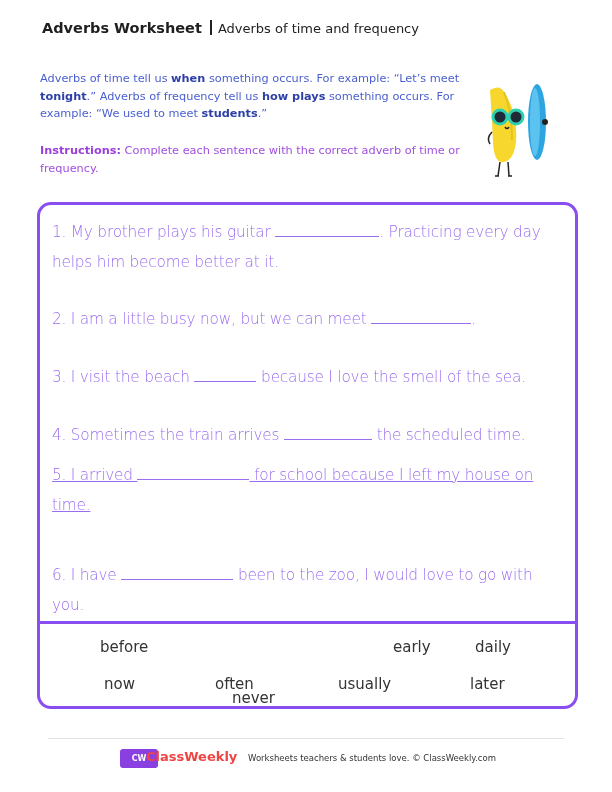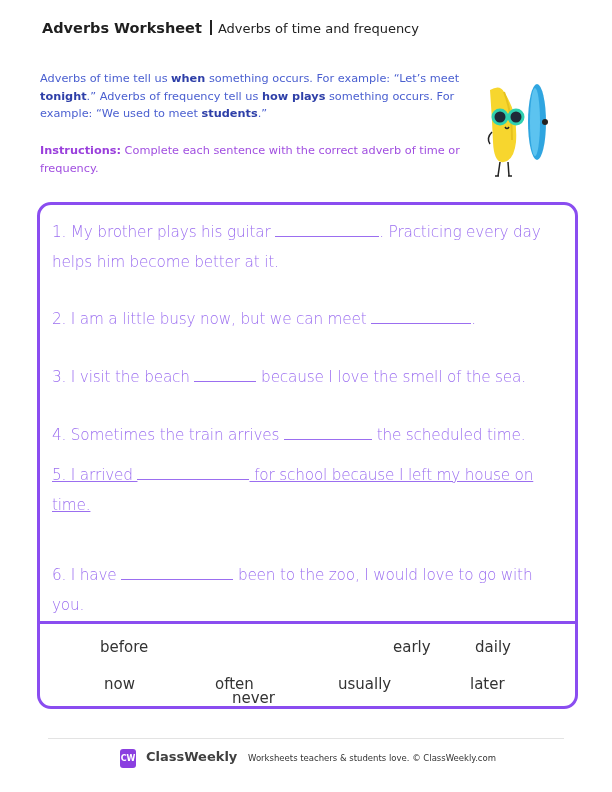--- a/index.html
+++ b/index.html
@@ -13,22 +13,22 @@
   .intro b { color:#2e3fa8; font-weight:bold; }
   .instr { left:40px; top:142px; width:420px; font-size:11.3px; line-height:17.5px; color:#a14fe0; }
   .instr b { font-weight:bold; color:#9a3fdc; }
   .mascot { left:478px; top:82px; width:80px; height:100px; }
   .box { left:37px; top:202px; width:535px; height:501px; border:3px solid #8a4df0; border-radius:14px; }
   .divider { left:37px; top:621px; width:541px; height:3px; background:#8a4df0; }
   .q { left:52px; width:510px; font-family:"DejaVu Sans", sans-serif; font-size:15.3px; line-height:30px; color:#9b6ef0; font-weight:300; letter-spacing:-0.2px; }
   .blank { display:inline-block; border-bottom:1.5px solid #9b6ef0; height:12px; vertical-align:baseline; }
   .bank { font-size:15px; color:#333; font-family:"DejaVu Sans", sans-serif; }
   .footline { left:48px; top:738px; width:516px; height:1px; background:#e3e3e3; }
-  .logo { left:120px; top:749px; width:16px; height:19px; background:#8a3fe0; border-radius:3px; color:#fff; font-size:8px; font-weight:bold; text-align:center; line-height:19px; }
-  .brand { left:146px; top:749px; font-size:13px; font-weight:bold; color:#404040; }
+  .logo { left:120px; top:749px; width:38px; height:19px; background:#8a3fe0; border-radius:3px; color:#fff; font-size:8px; font-weight:bold; text-align:center; line-height:19px; }
+  .brand { left:146px; top:749px; font-size:13px; font-weight:bold; color:#ef4444; }
   .tagline { left:248px; top:753px; font-size:8.5px; color:#333; white-space:nowrap; }
 </style>
 </head>
 <body>
 
 <div class="abs title">
   <b>Adverbs Worksheet</b><span class="sep"></span><span class="sub">Adverbs of time and frequency</span>
 </div>
 
 <div class="abs intro">

